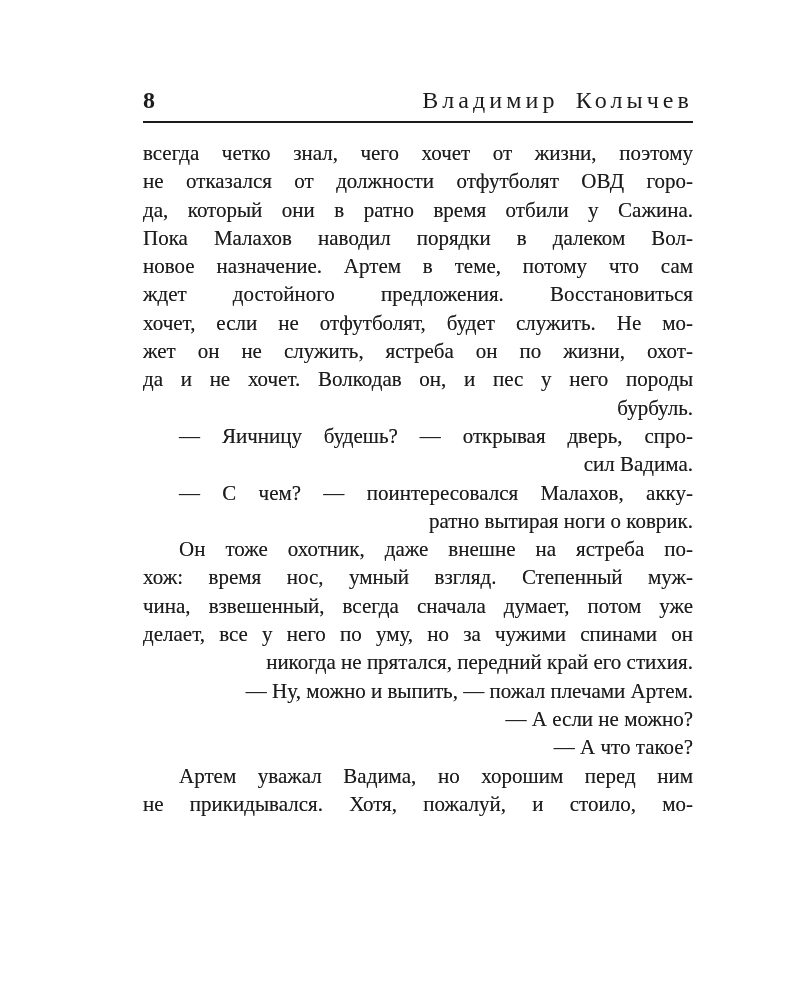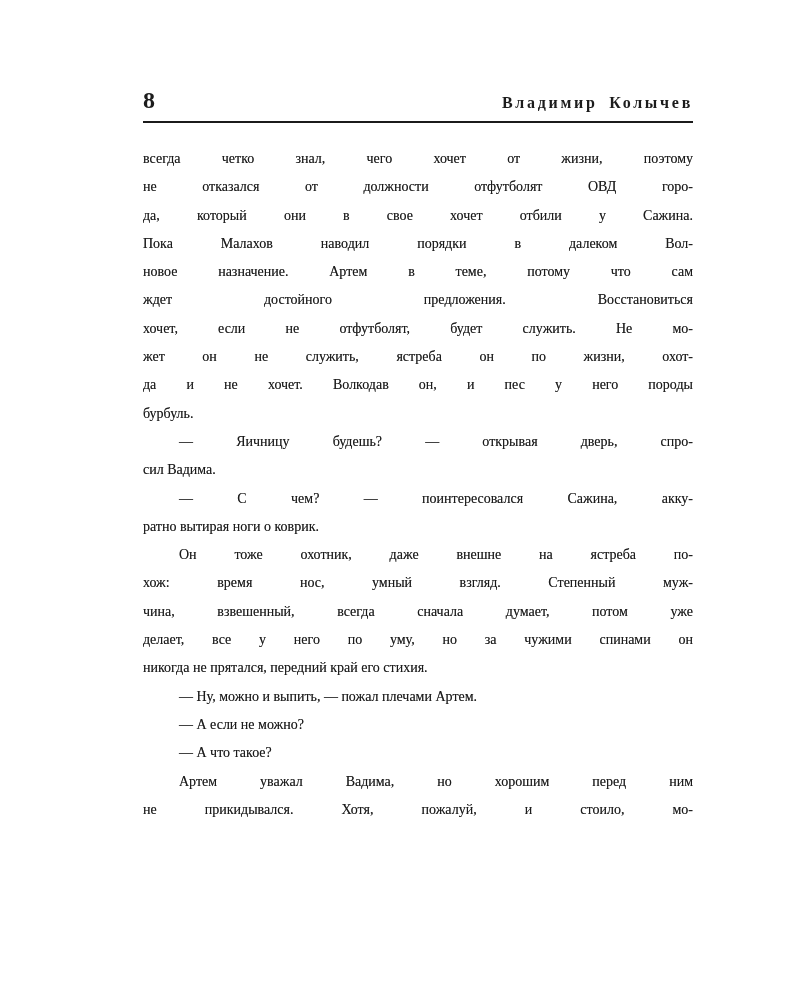--- a/index.html
+++ b/index.html
@@ -23,62 +23,61 @@
     align-items: baseline;
     border-bottom: 2px solid #1b1b1b;
     padding-bottom: 9px;
   }
   .pagenum {
     font-weight: 700;
     font-size: 24px;
     line-height: 1;
   }
   .author {
-    font-size: 16px;
+    font-size: 24px;
     line-height: 1;
     letter-spacing: 0.17em;
     word-spacing: 0.30em;
     white-space: nowrap;
-    font-weight: bold;
   }
   .body-text {
-    margin-top: 22px;
-    font-size: 14px;
+    margin-top: 16px;
+    font-size: 21px;
     line-height: 28.3px;
     text-shadow: 0 0 0.4px rgba(20,20,20,0.55);
   }
-  .line { text-align: left; }
+  .line { text-align: right; }
   .line.fill {
     text-align: justify;
     text-align-last: justify;
   }
   .line.indent { text-indent: 36px; }
 </style>
 </head>
 <body>
 
 <div class="page">
   <div class="running-header">
     <span class="pagenum">8</span>
     <span class="author">Владимир Колычев</span>
   </div>
   <div class="body-text">
       <div class="line fill">всегда четко знал, чего хочет от жизни, поэтому</div>
       <div class="line fill">не отказался от должности отфутболят ОВД горо-</div>
-      <div class="line fill">да, который они в свое хочет отбили у Сажина.</div>
+      <div class="line fill">да, который они в ратно время отбили у Сажина.</div>
       <div class="line fill">Пока Малахов наводил порядки в далеком Вол-</div>
       <div class="line fill">новое назначение. Артем в теме, потому что сам</div>
       <div class="line fill">ждет достойного предложения. Восстановиться</div>
       <div class="line fill">хочет, если не отфутболят, будет служить. Не мо-</div>
       <div class="line fill">жет он не служить, ястреба он по жизни, охот-</div>
       <div class="line fill">да и не хочет. Волкодав он, и пес у него породы</div>
       <div class="line">бурбуль.</div>
       <div class="line indent fill">— Яичницу будешь? — открывая дверь, спро-</div>
       <div class="line">сил Вадима.</div>
-      <div class="line indent fill">— С чем? — поинтересовался Сажина, акку-</div>
+      <div class="line indent fill">— С чем? — поинтересовался Малахов, акку-</div>
       <div class="line">ратно вытирая ноги о коврик.</div>
       <div class="line indent fill">Он тоже охотник, даже внешне на ястреба по-</div>
       <div class="line fill">хож: время нос, умный взгляд. Степенный муж-</div>
       <div class="line fill">чина, взвешенный, всегда сначала думает, потом уже</div>
       <div class="line fill">делает, все у него по уму, но за чужими спинами он</div>
       <div class="line">никогда не прятался, передний край его стихия.</div>
       <div class="line indent">— Ну, можно и выпить, — пожал плечами Артем.</div>
       <div class="line indent">— А если не можно?</div>
       <div class="line indent">— А что такое?</div>
       <div class="line indent fill">Артем уважал Вадима, но хорошим перед ним</div>

